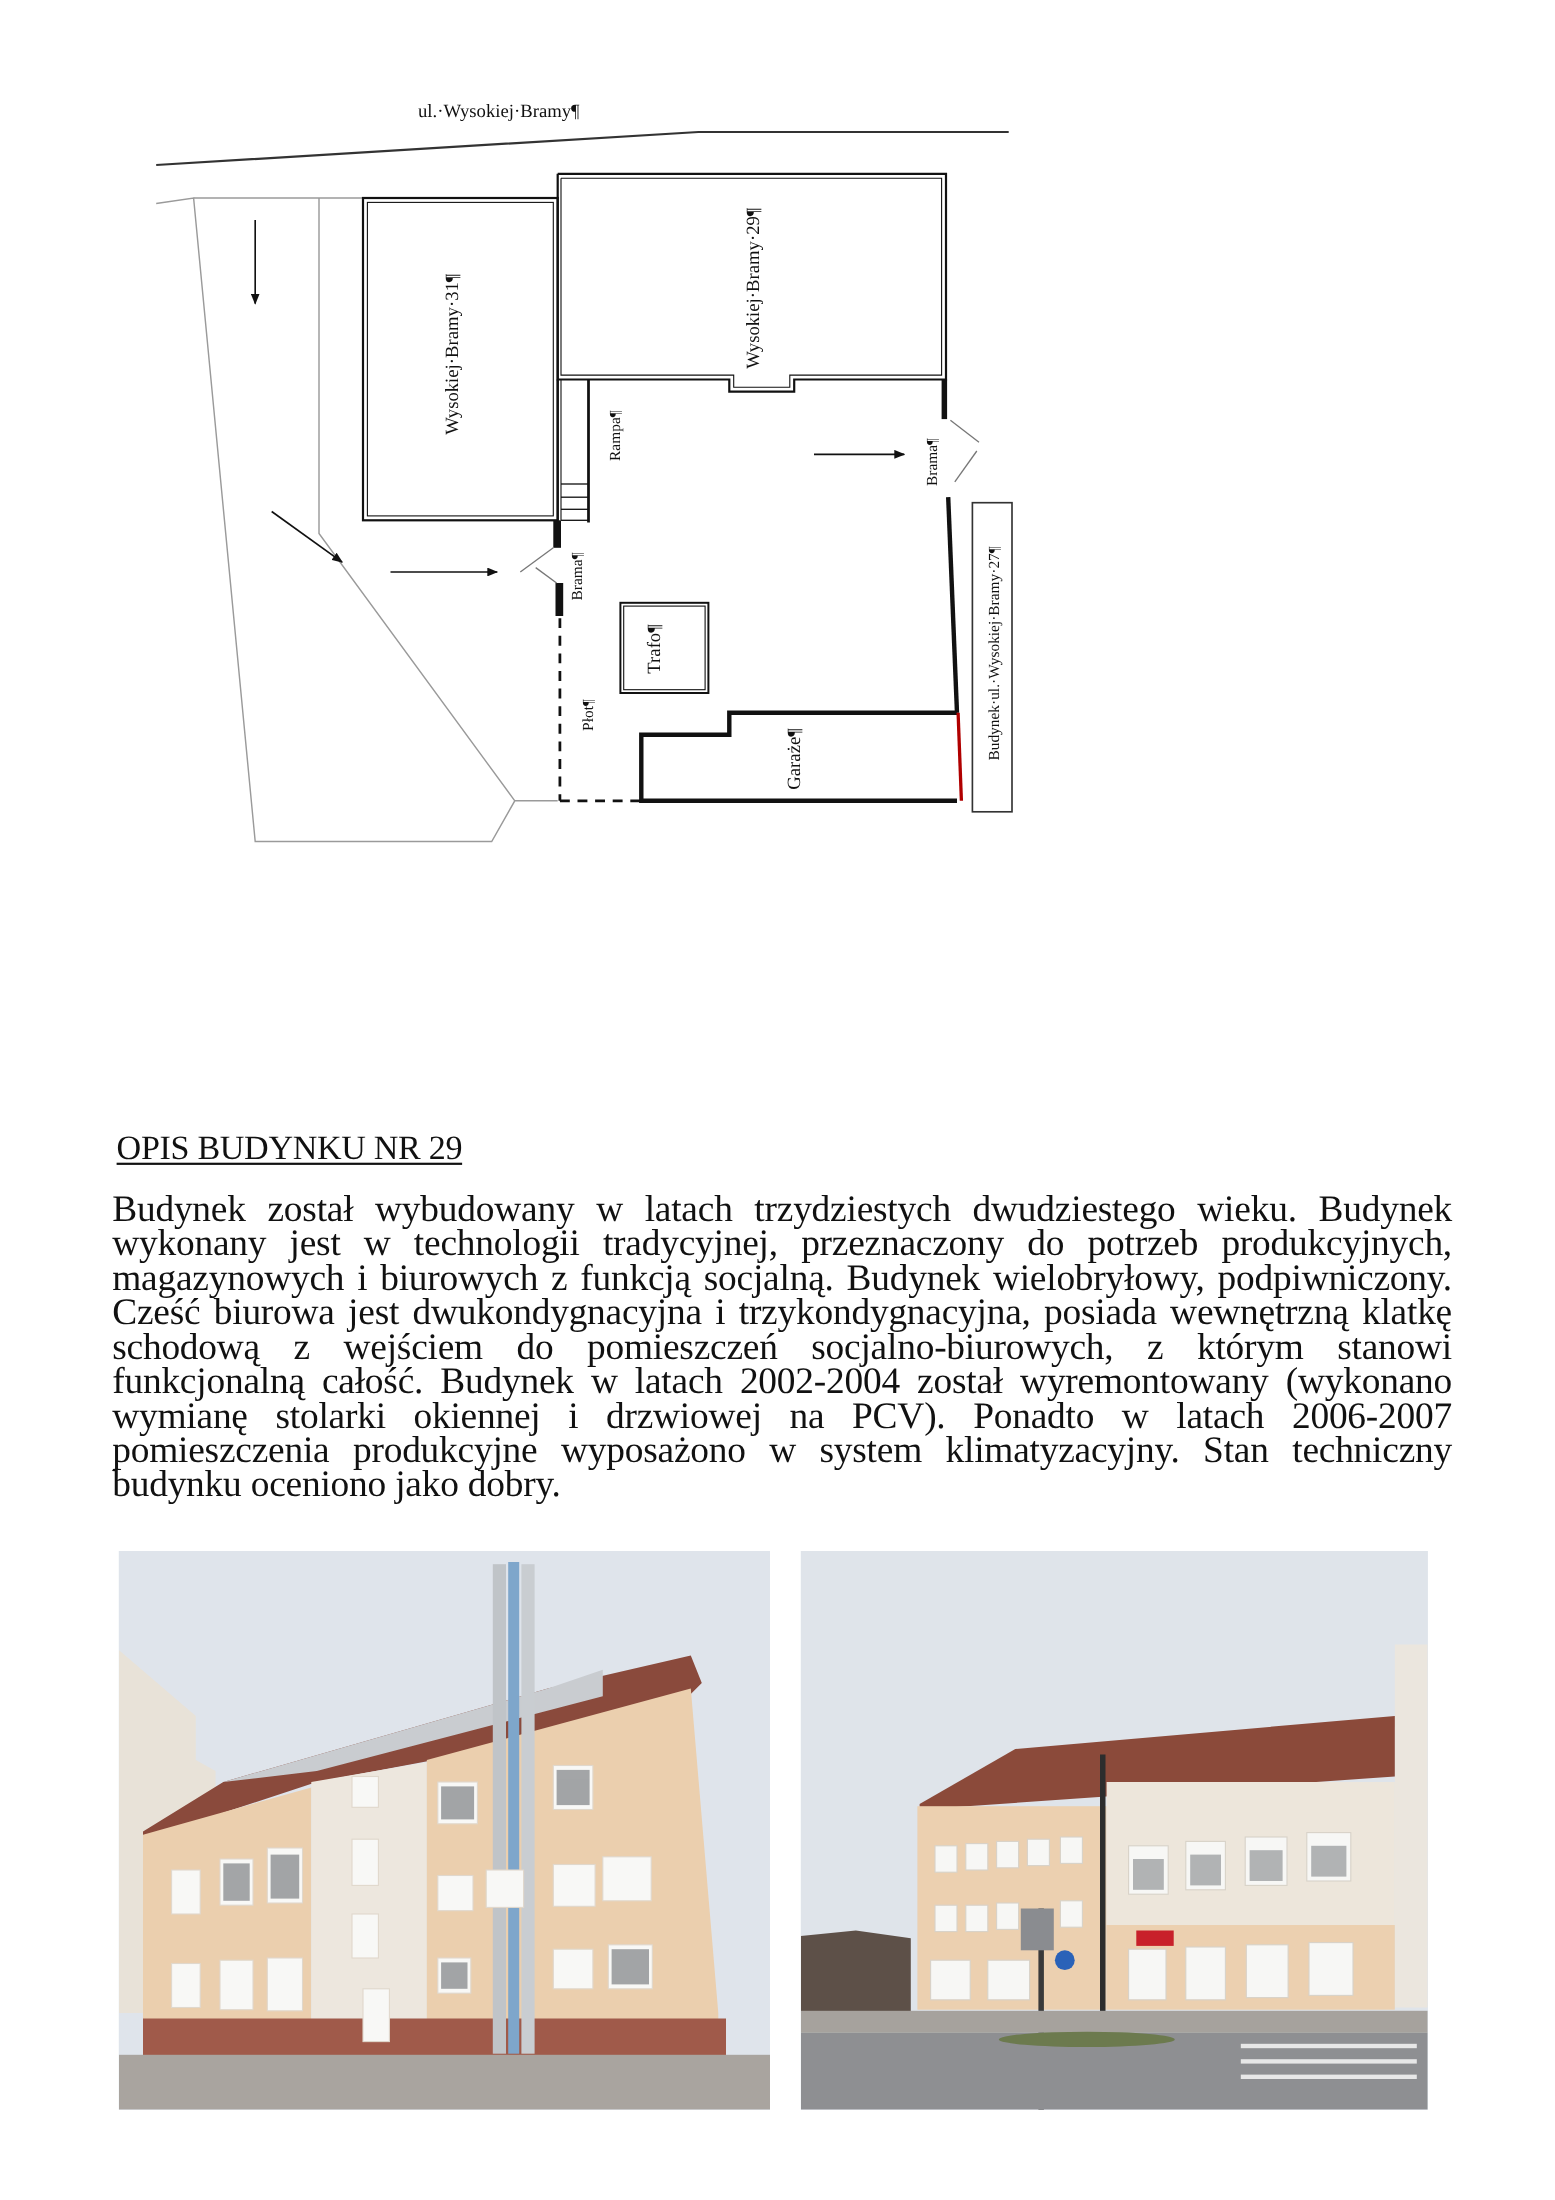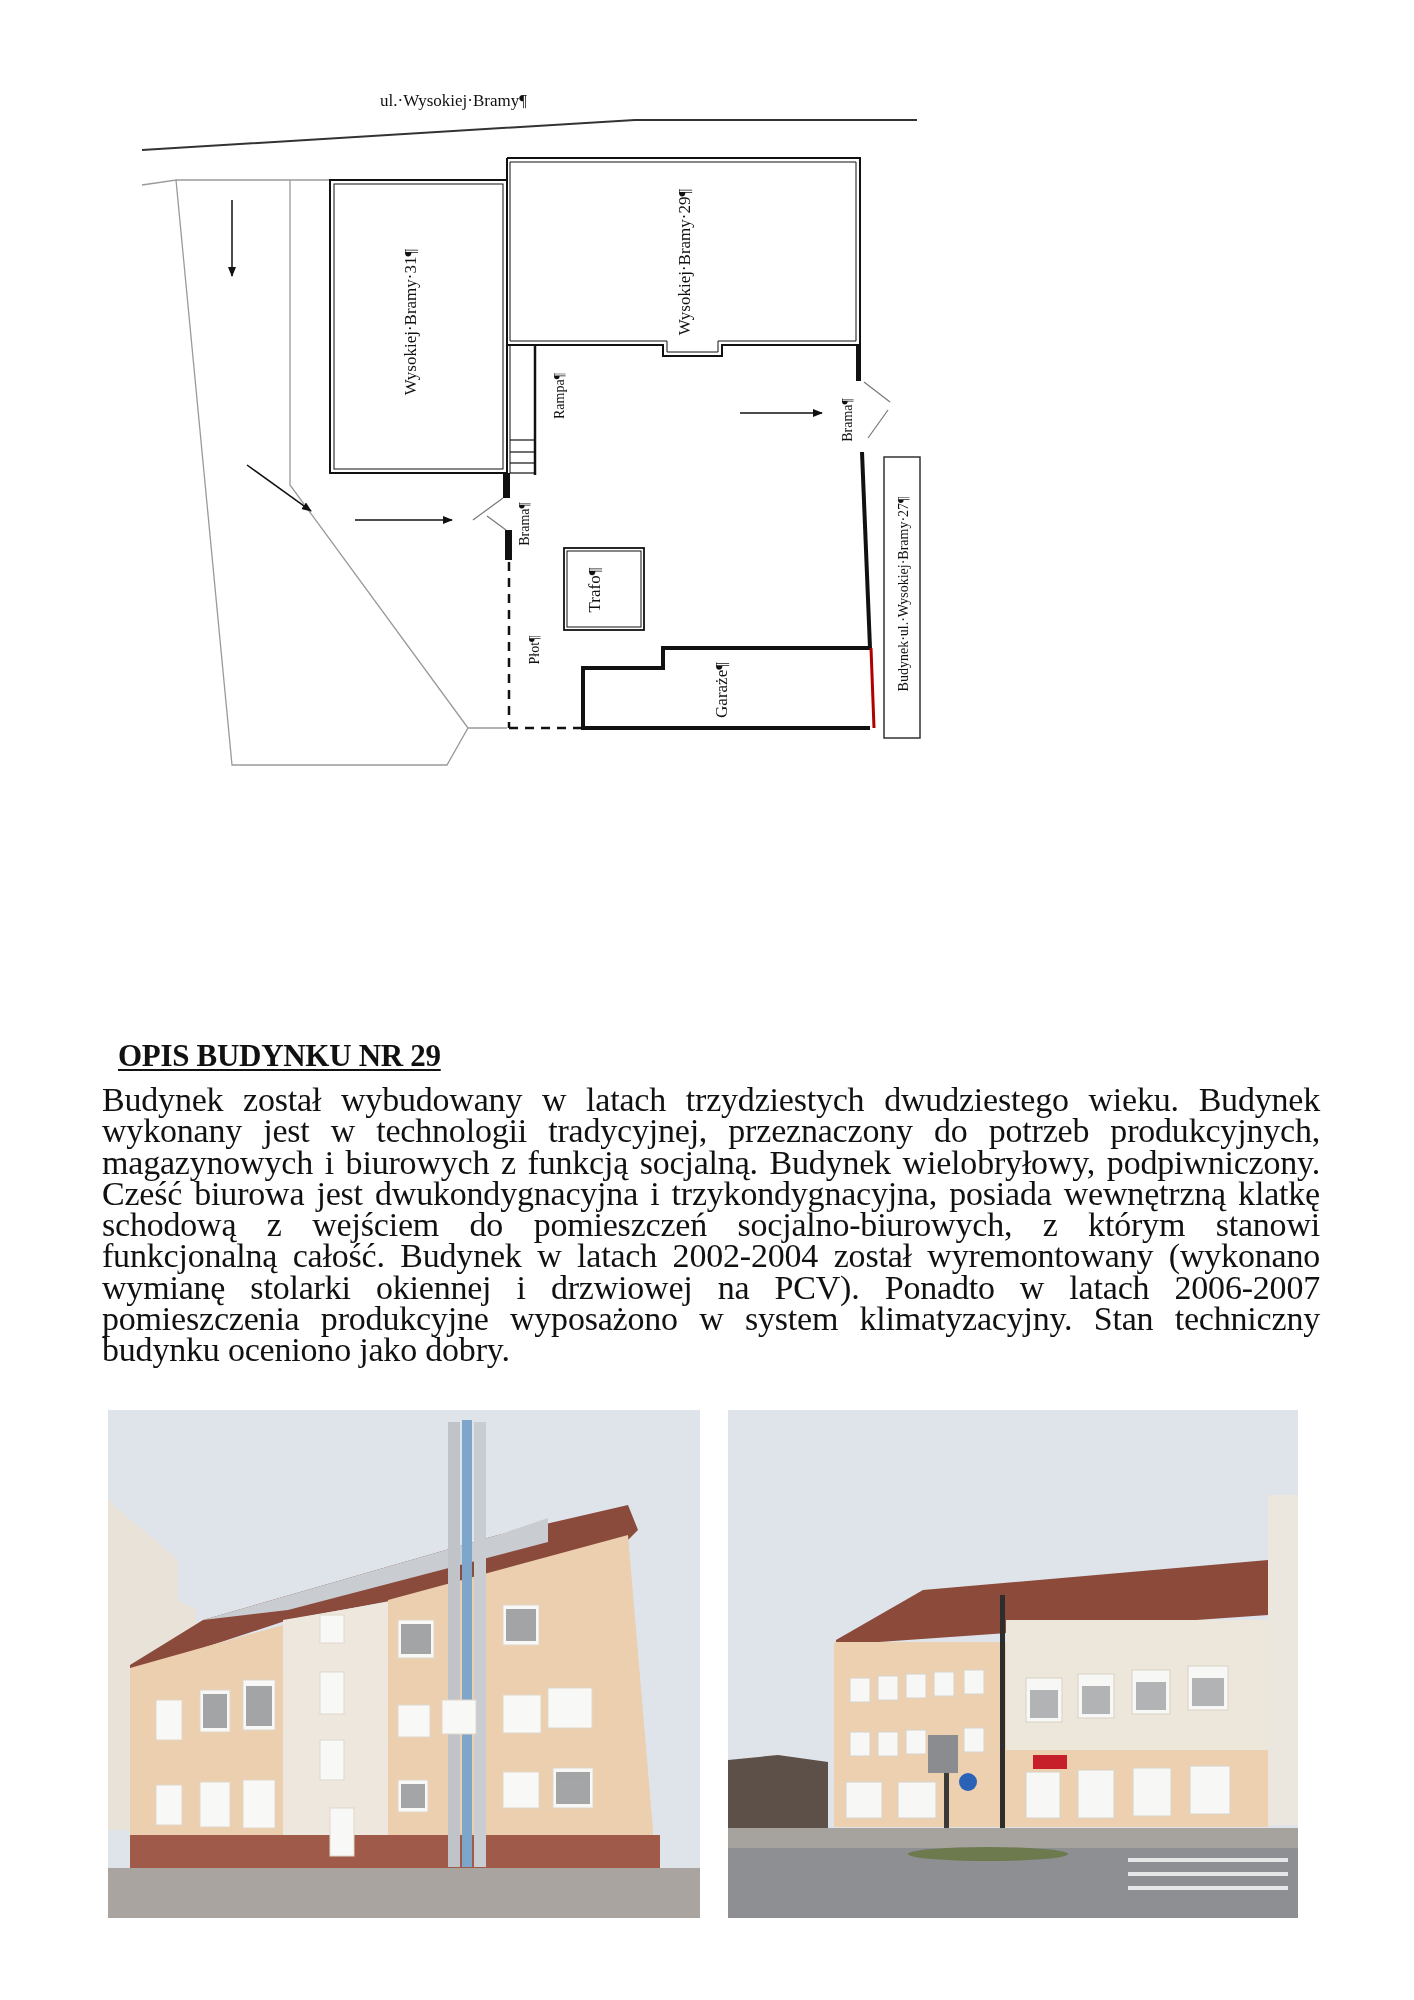--- a/index.html
+++ b/index.html
@@ -1,22 +1,22 @@
 <!DOCTYPE html>
 <html><head>
 <meta charset="utf-8">
 <style>
   html, body { margin: 0; padding: 0; background: #ffffff; }
   body { width: 1414px; height: 2000px; position: relative; overflow: hidden; font-family: "Liberation Serif", serif; color: #111; }
   #site-plan { position: absolute; left: 0; top: 0; width: 1414px; height: 1000px; }
   .heading {
     position: absolute; left: 102px; top: 1022px;
-    font-family: "Liberation Serif", serif; font-weight: bold; font-size: 31px;
+    font-family: "Liberation Serif", serif; font-weight: normal; font-size: 31px;
     text-decoration: underline; text-decoration-thickness: 2px; text-underline-offset: 3px;
-    letter-spacing: -0.3px; margin: 16px;
+    letter-spacing: -0.3px; margin: 4px;
   }
   .description {
     position: absolute; left: 102px; top: 1084px; width: 1218px;
     font-family: "Liberation Serif", serif; font-size: 34px; line-height: 31.3px;
     text-align: justify; margin: 0; letter-spacing: -0.2px;
   }
   .photo {
     position: absolute; top: 1410px; height: 508px; overflow: hidden; background: #dde3ea;
   }
   .photo svg { display: block; width: 100%; height: 100%; }

